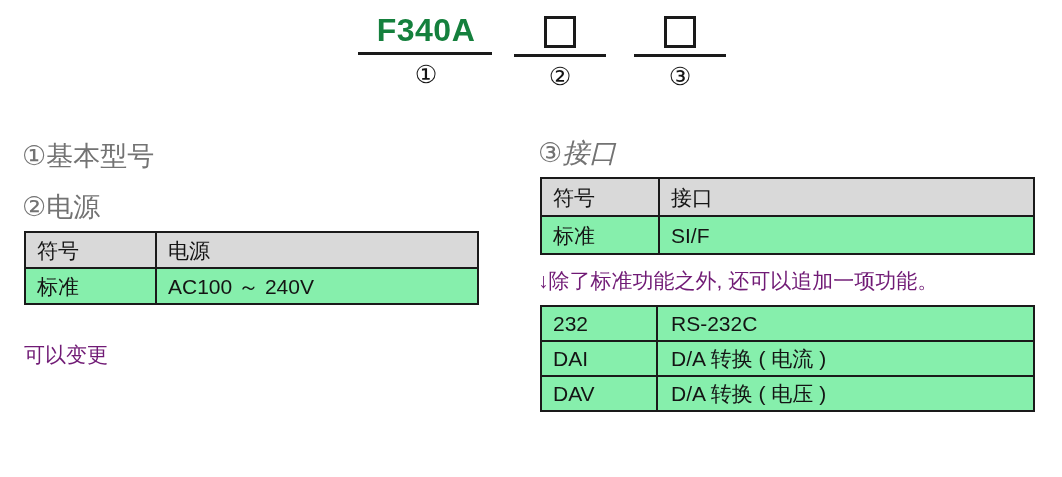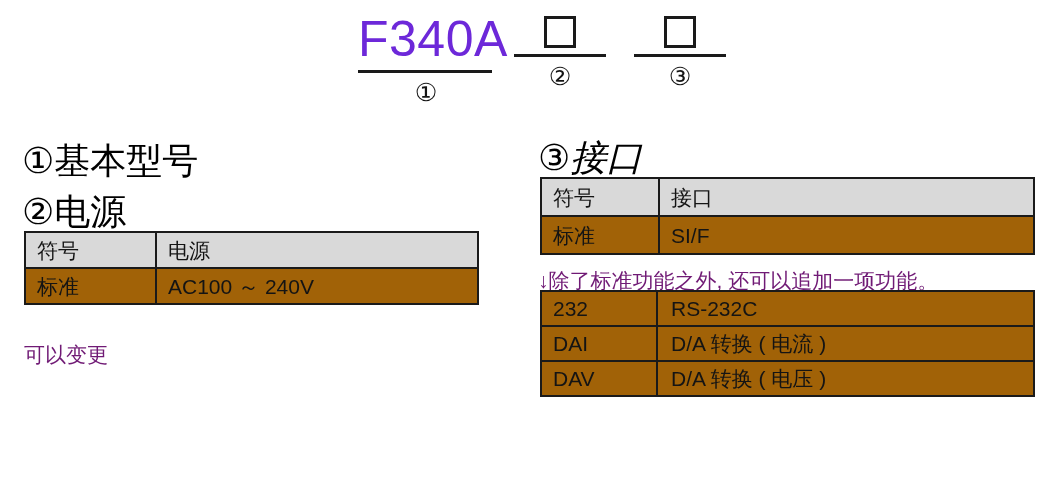--- a/index.html
+++ b/index.html
@@ -13,25 +13,26 @@
     position: relative;
     overflow: hidden;
   }
 
   
   #model-code { position: absolute; left: 0; top: 0; width: 1062px; height: 125px; }
 
   .code-group { position: absolute; text-align: center; }
 
   .code-text {
-    font-size: 50px;
+    font-size: 32px;
     letter-spacing: 0.5px;
     line-height: 1;
-    color: #6d28d9;
+    color: #15803d;
     white-space: nowrap;
+    font-weight: bold;
   }
 
   .code-box {
     width: 32px;
     height: 32px;
     border: 3px solid #1a1a1a;
     background: #ffffff;
     margin: 0 auto;
   }
 
@@ -54,31 +55,31 @@
   
   #code-group-2 { left: 514px; top: 16px; width: 92px; }
   #code-group-2 .code-rule { width: 92px; }
   
   #code-group-3 { left: 634px; top: 16px; width: 92px; }
   #code-group-3 .code-rule { width: 92px; }
 
   
   .section-heading {
     position: absolute;
-    font-size: 36px;
+    font-size: 27px;
     line-height: 1;
     white-space: nowrap;
-    color: #000000;
+    color: #737373;
   }
 
   .spec-table {
     position: absolute;
     border-collapse: collapse;
     table-layout: fixed;
-    background: #a16207;
+    background: #86efac;
   }
   .spec-table td {
     border: 2px solid #1a1a1a;
     font-size: 21px;
     line-height: 1;
     padding: 6px 0 6px 11px;
     color: #141414;
     white-space: nowrap;
     overflow: hidden;
   }
@@ -99,21 +100,21 @@
   #power-table td:first-child { width: 131px; }
   #power-table td { height: 36px; }
   #note-changeable     { left: 24px; top: 344px; }
 
   
   #heading-interface   { left: 538px; top: 140px; font-style: italic; }
   #interface-table     { left: 540px; top: 177px; width: 495px; }
   #interface-table td:first-child { width: 118px; }
   #interface-table td { height: 38px; }
   #note-option         { left: 538px; top: 270px; }
-  #option-table        { left: 540px; top: 290px; width: 495px; }
+  #option-table        { left: 540px; top: 305px; width: 495px; }
   #option-table td:first-child { width: 116px; }
   #option-table td { height: 34.5px; }
   #option-table td.value { padding-left: 13px; margin-left: 32px; }
 </style>
 </head>
 <body>
 
 <div id="model-code">
 
   <div class="code-group" id="code-group-1">

